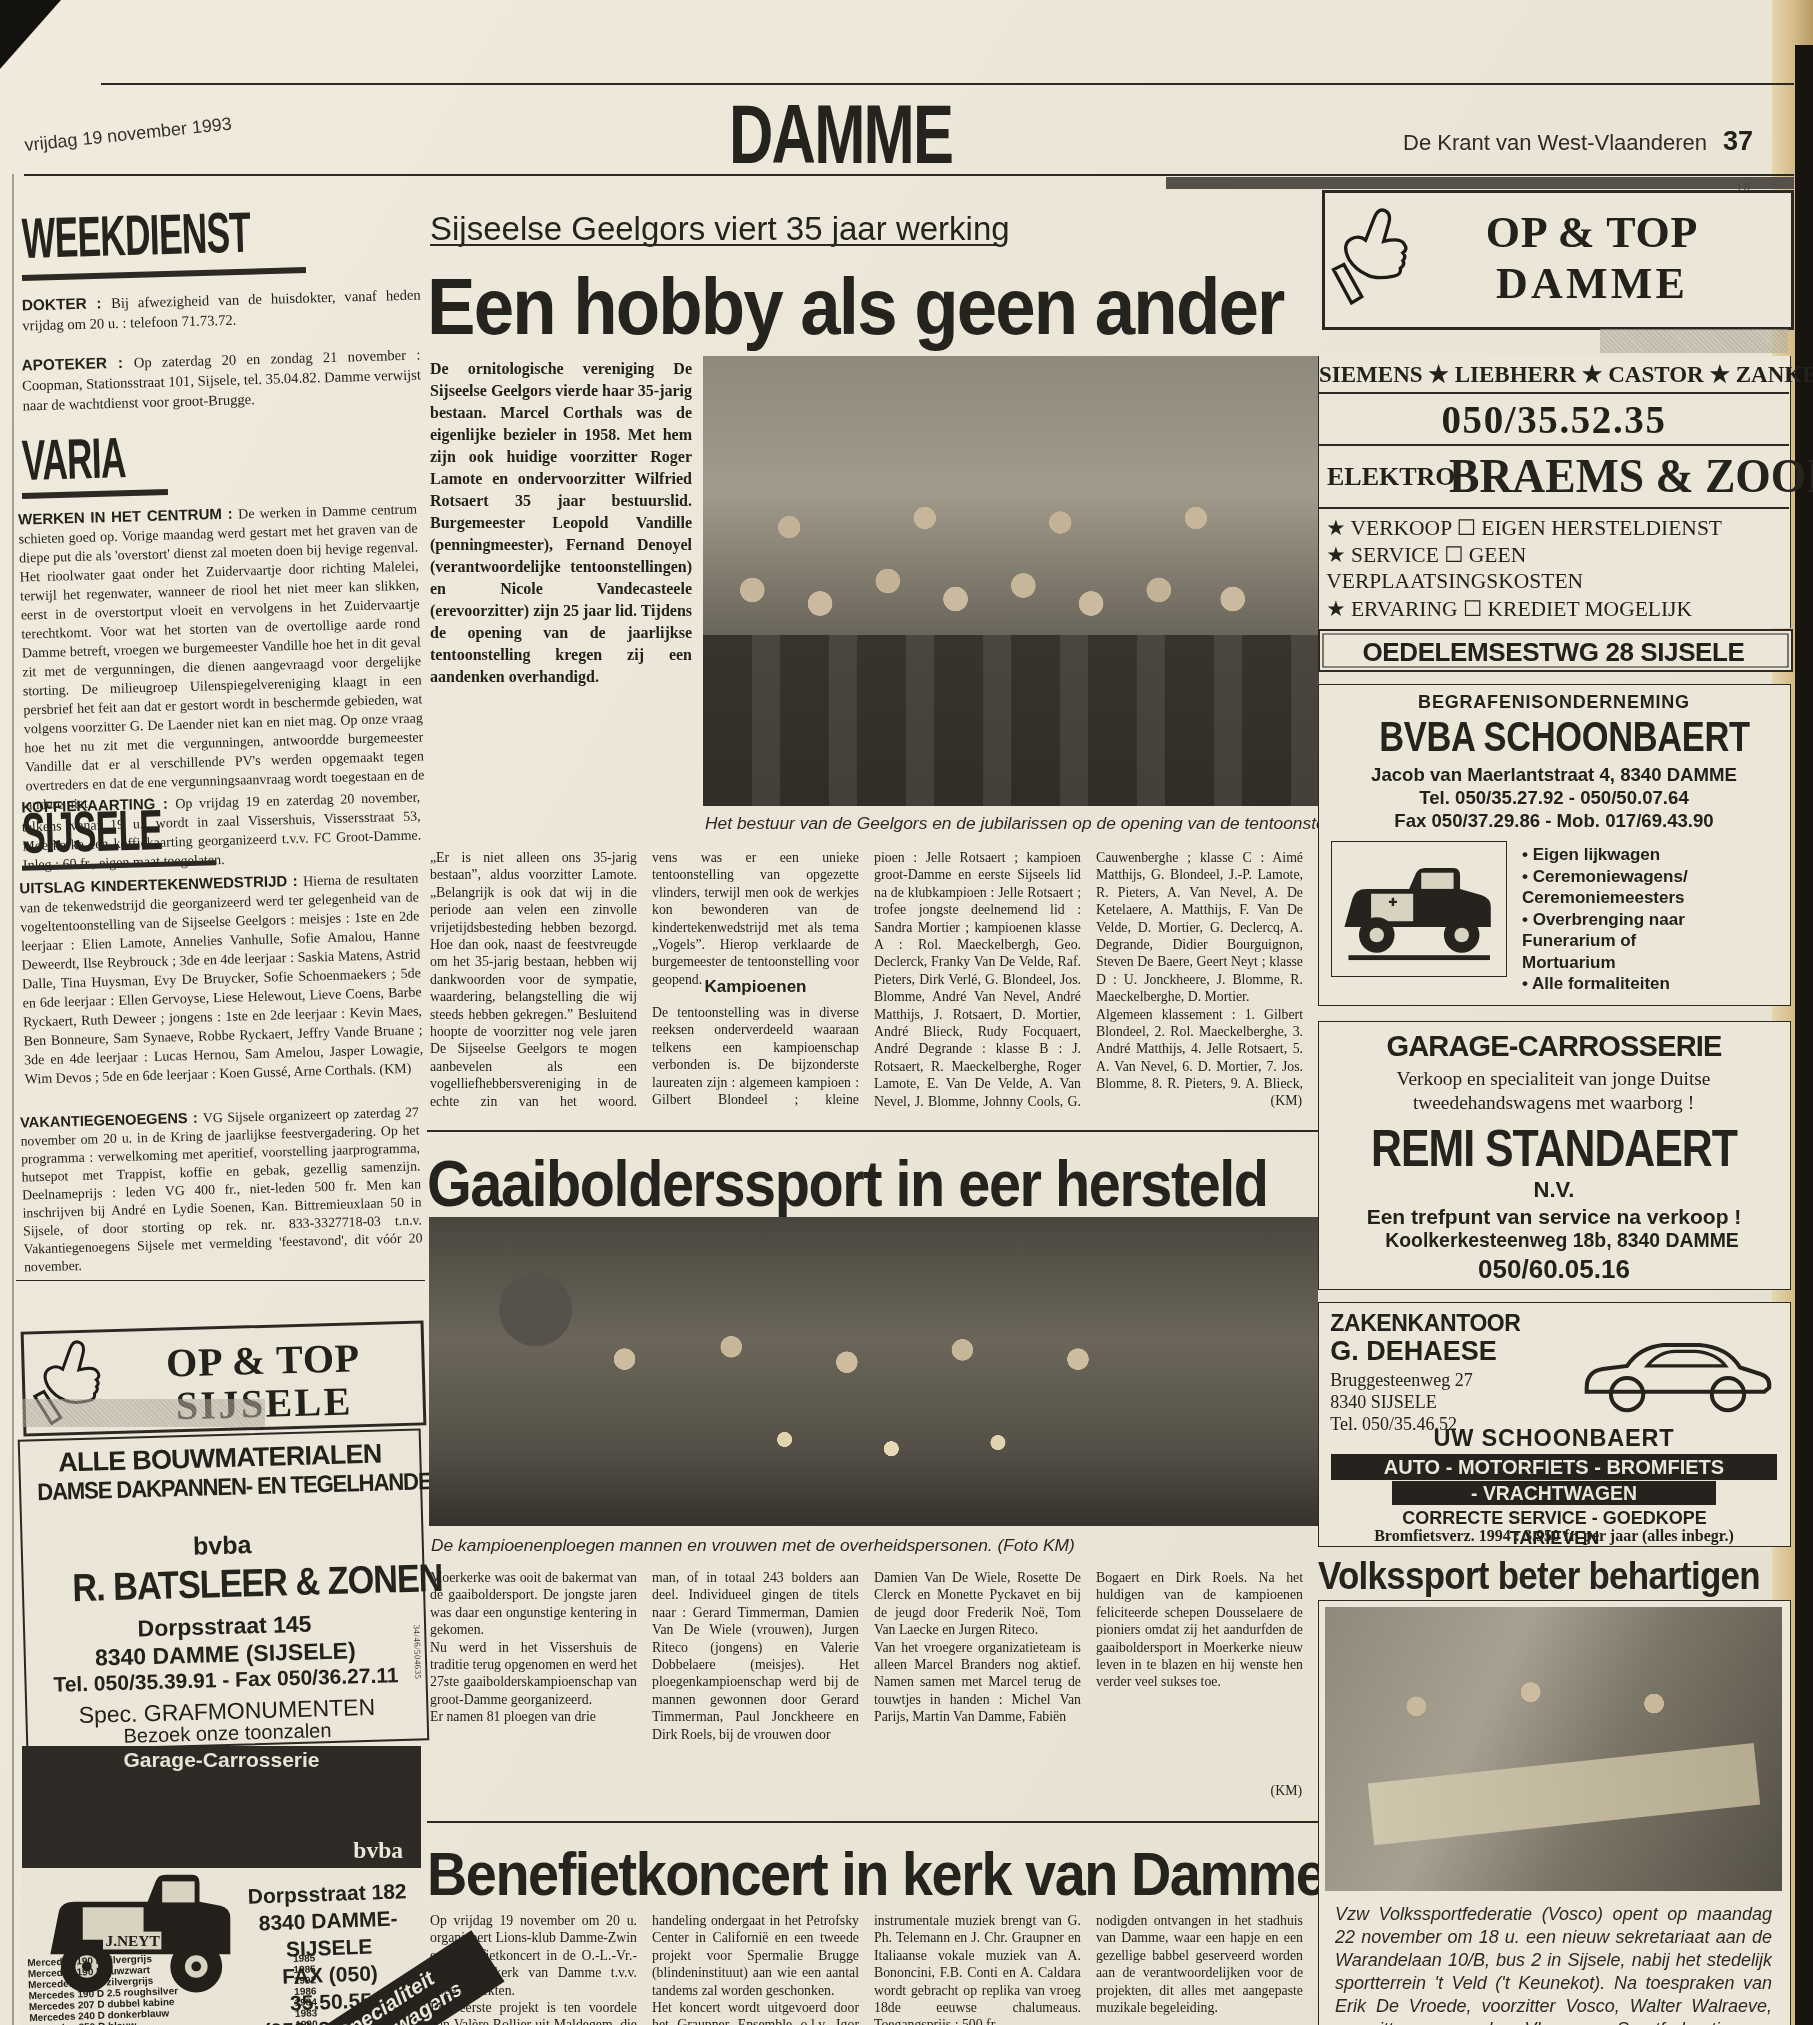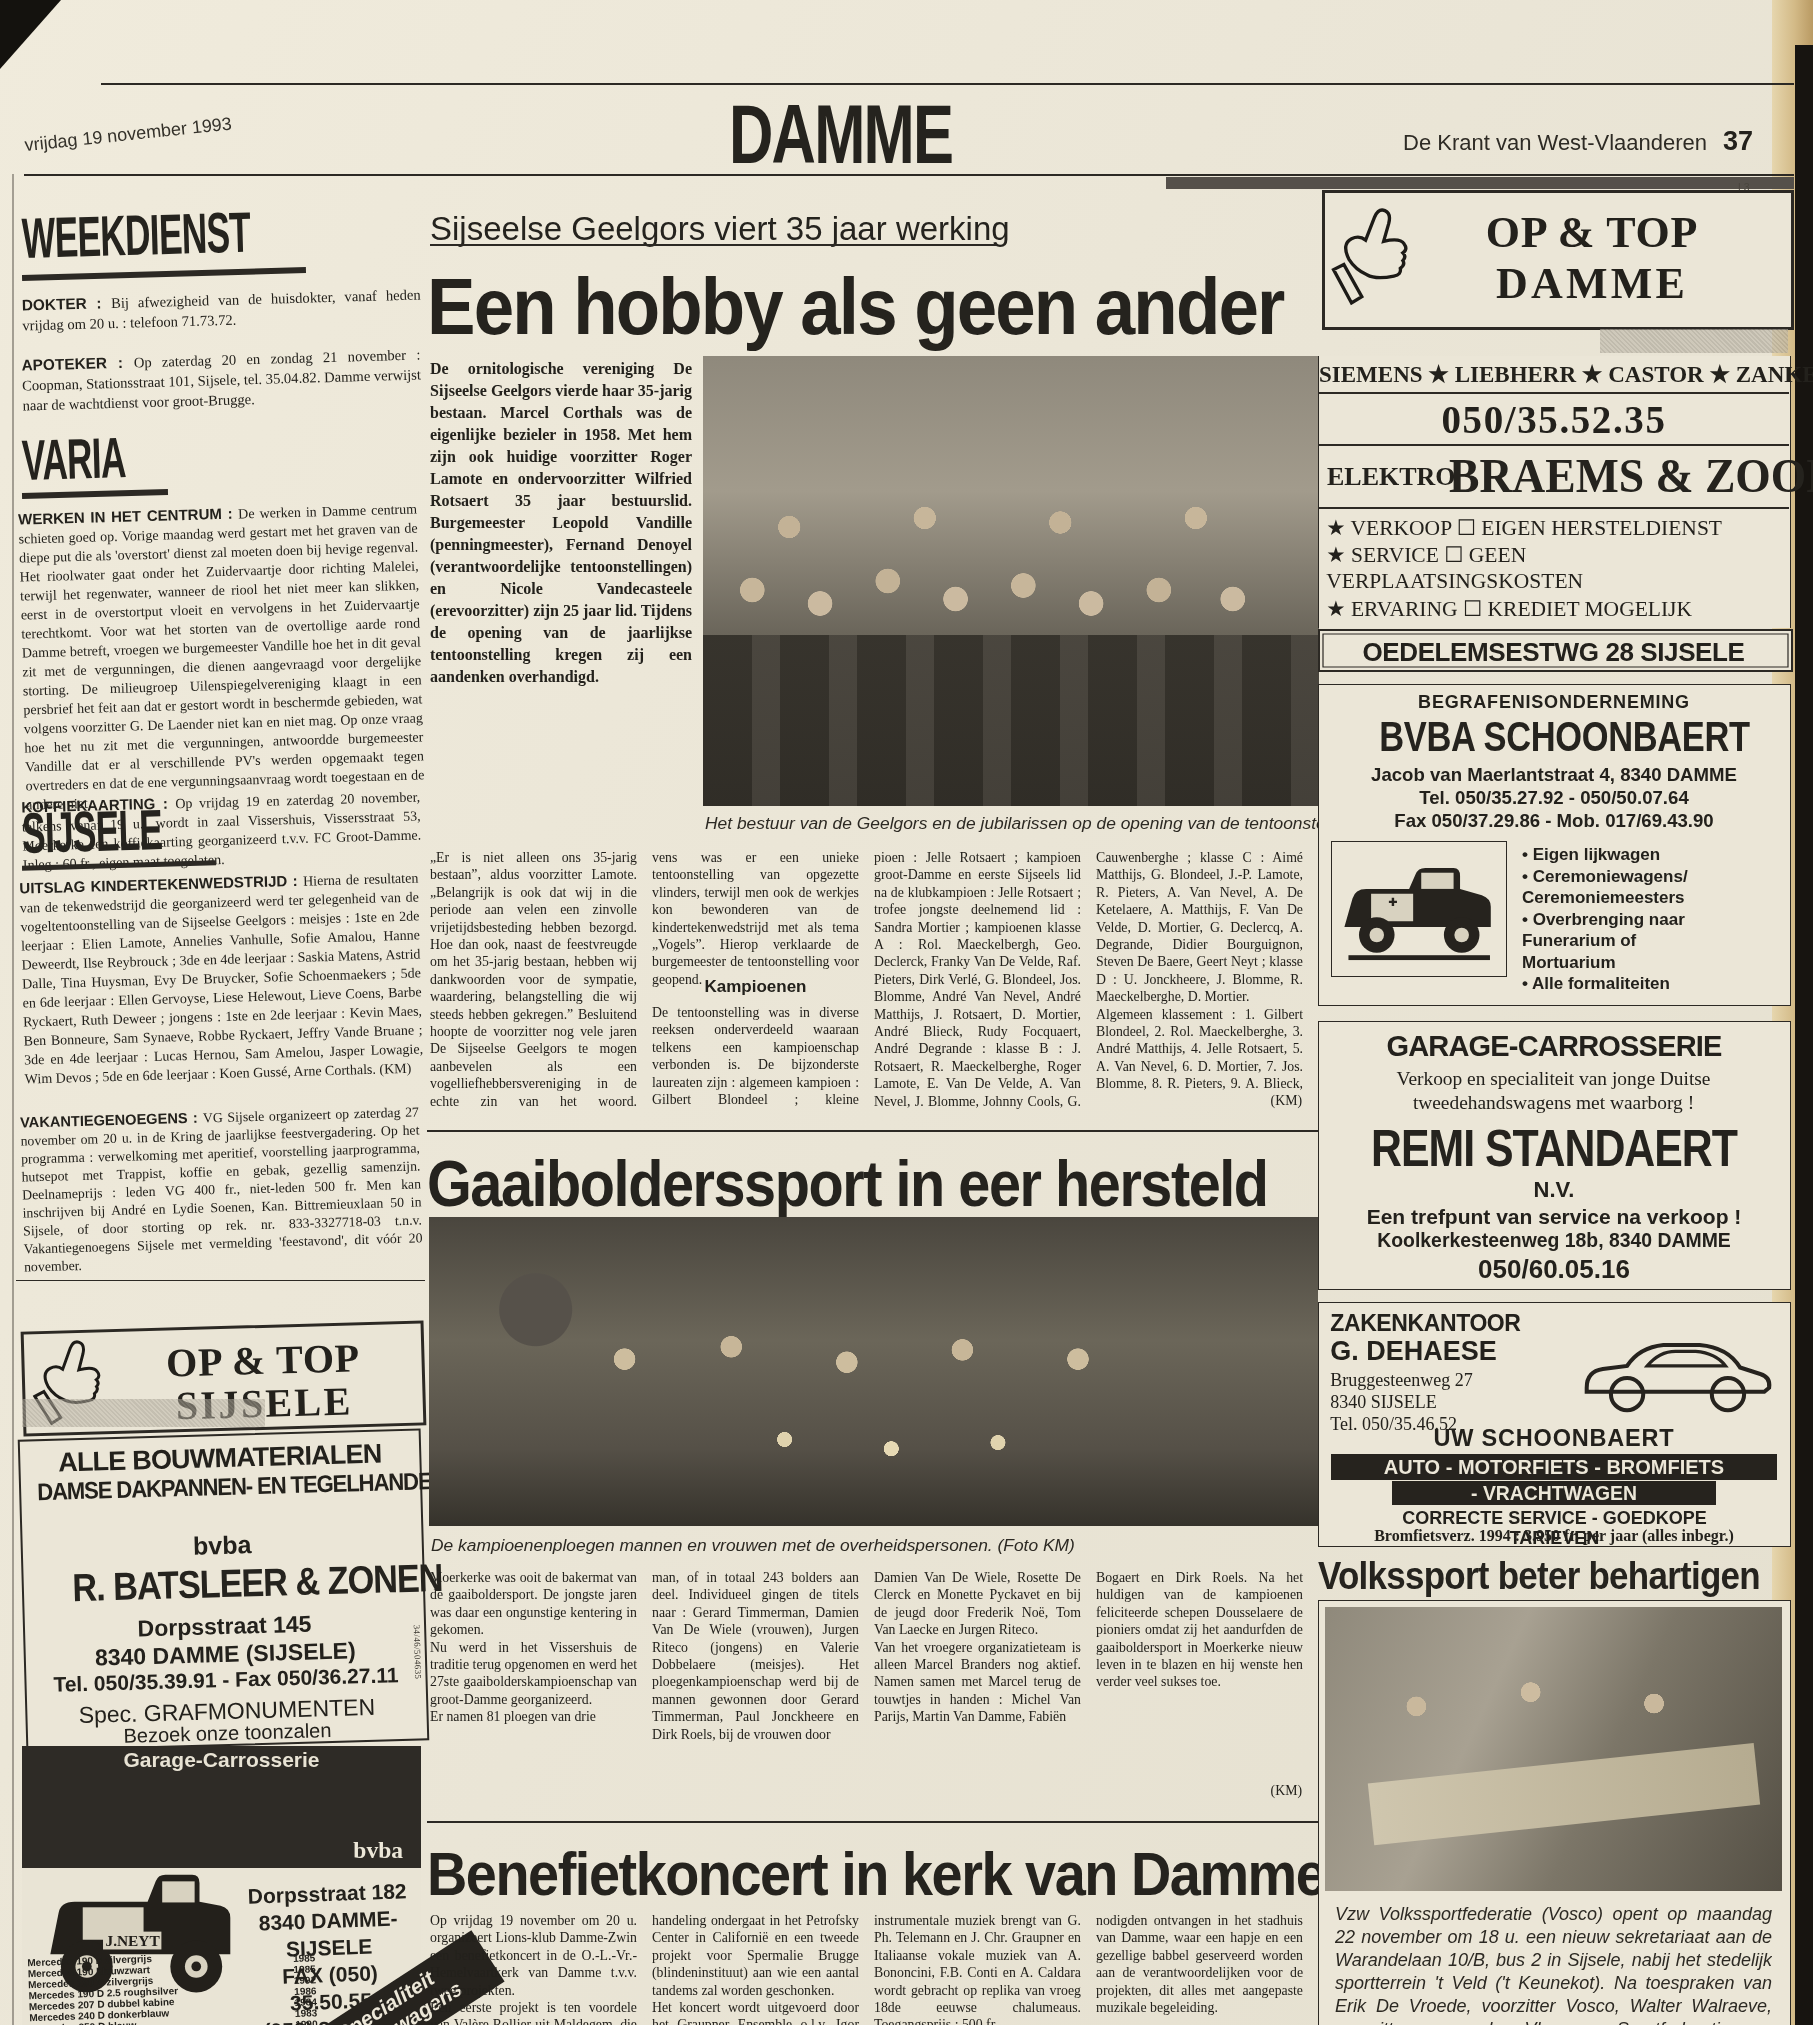--- a/index.html
+++ b/index.html
@@ -269,21 +269,21 @@
 Mortuarium
 • Alle formaliteiten</div>
   </div>
 
   <div class="abs" style="left:1318px;top:1021px;width:471px;height:267px;border:1.2px solid #2c2924;background:#ebe6d7;">
     <div class="abs sans b c nw" style="left:0;top:8px;width:470px;font-size:29px;letter-spacing:-0.8px;">GARAGE-CARROSSERIE</div>
     <div class="abs ser c" style="left:24px;top:45px;width:421px;font-size:19.4px;line-height:23.5px;">Verkoop en specialiteit van jonge Duitse tweedehandswagens met waarborg !</div>
     <div class="abs banner c nw" style="left:10px;top:97px;width:450px;font-size:51px;transform:scaleX(.84);transform-origin:50% 50%;text-align:center;">REMI STANDAERT</div>
     <div class="abs sans b c" style="left:0;top:155px;width:470px;font-size:22px;">N.V.</div>
     <div class="abs sans b c" style="left:0;top:183px;width:470px;font-size:21px;">Een trefpunt van service na verkoop !</div>
-    <div class="abs sans b c" style="left:0;top:207px;width:470px;font-size:19.4px;">Koolkerkesteenweg 18b, 8340 DAMME</div>
+    <div class="abs sans b c" style="left:0;top:207px;width:470px;font-size:19.4px;padding-left:8px;">Koolkerkesteenweg 18b, 8340 DAMME</div>
     <div class="abs sans b c" style="left:0;top:232px;width:470px;font-size:26px;">050/60.05.16</div>
   </div>
 
   <div class="abs" style="left:1318px;top:1302px;width:471px;height:243px;border:1.2px solid #2c2924;background:#ebe6d7;">
     <div class="abs sans b" style="left:11.3px;top:7.3px;font-size:23px;letter-spacing:-0.4px;">ZAKENKANTOOR</div>
     <div class="abs sans b" style="left:11.3px;top:33px;font-size:27px;">G. DEHAESE</div>
     <div class="abs ser pre" style="left:11.3px;top:66px;width:211px;font-size:18px;line-height:22px;">Bruggesteenweg 27
 8340 SIJSELE
 Tel. 050/35.46.52</div>
     <span class="abs" style="left:251px;top:8px;">

